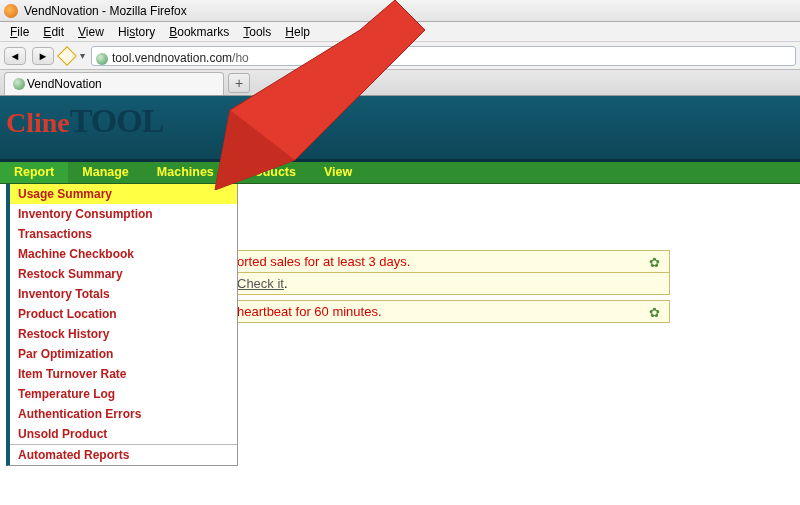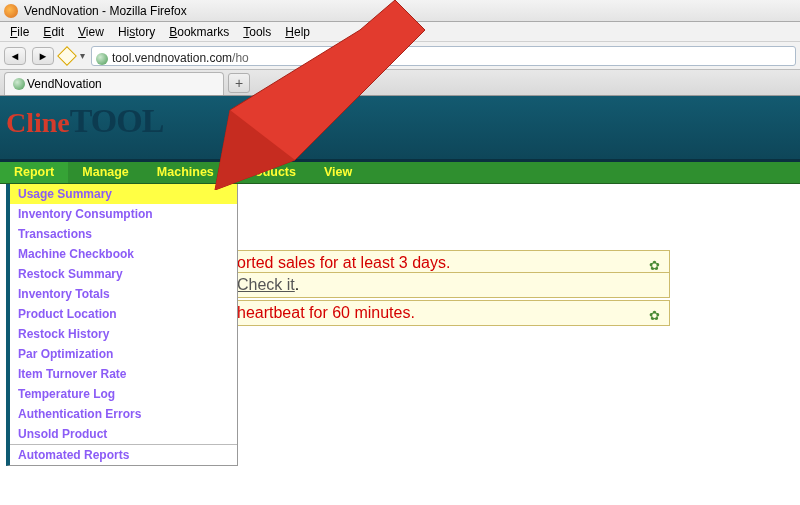--- a/index.html
+++ b/index.html
@@ -155,36 +155,36 @@
     top: 0;
     left: 6px;
     width: 232px;
     background: #fff;
     border-left: 4px solid #0e5a72;
     border-right: 1px solid #999;
     border-bottom: 1px solid #999;
     z-index: 10;
   }
   .dropdown .item {
-    color: #8b5cf6;
+    color: #b91c1c;
     font-weight: bold;
     font-size: 12px;
     padding: 3px 8px;
     cursor: pointer;
   }
   .dropdown .item.highlight { background: #ffff44; }
   .dropdown .sep { border-top: 1px solid #bbb; }
   .alert-row {
     position: absolute;
     left: 230px;
     right: 130px;
     background: #fffde2;
     border: 1px solid #cdbb6c;
     padding: 3px 6px;
-    font-size: 16px;
+    font-size: 13px;
     display: flex;
     align-items: center;
     justify-content: space-between;
   }
   .alert-text { color: #d40000; }
   .alert-row.r1 { top: 66px; }
   .alert-row.r2 { top: 88px; }
   .alert-row.r3 { top: 116px; }
   .alert-link { color: #555; text-decoration: underline; }
   .gear {

